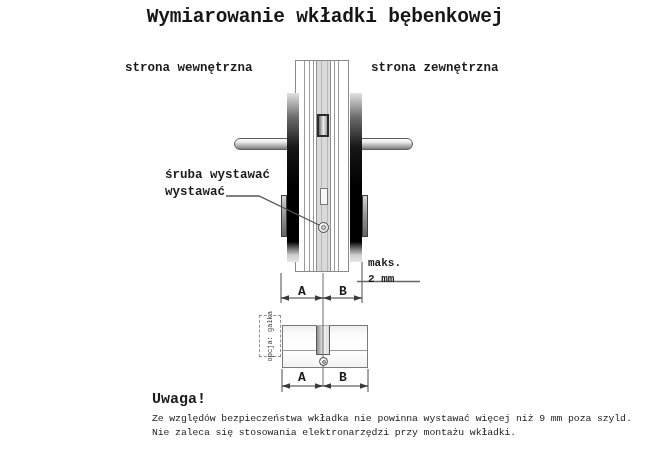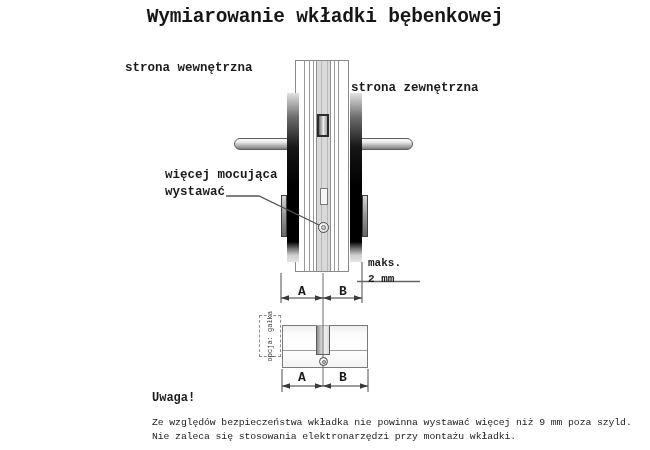--- a/index.html
+++ b/index.html
@@ -10,21 +10,21 @@
     overflow:hidden;
   }
 
   .title {
     position:absolute; top:6px; left:0; width:100%; text-align:center;
     font-size:19.5px; font-weight:bold; letter-spacing:-0.2px; color:#161616;
   }
   .side-label { position:absolute; top:61px; width:170px; 
     font-weight:bold; font-size:12.5px; z-index:6; }
   .side-label.inner { left:125px; }
-  .side-label.outer { left:351px;margin-top:20px; }
+  .side-label.outer { left:371px; }
 
   
   .door { position:absolute; left:295px; top:60px; width:54px; height:212px;
     background:#fff; border:1px solid #8a8a8a; z-index:0; }
   .door .dline { position:absolute; top:0; bottom:0; width:1px; background:#9a9a9a; }
   .door .strip { position:absolute; top:0; bottom:0; left:20px; width:15px;
     background:#d9d9d9; border-left:1px solid #8f8f8f; border-right:1px solid #8f8f8f; }
   .door .sline { position:absolute; top:0; bottom:0; width:1px; background:#b8b8b8; }
 
   
@@ -85,21 +85,21 @@
     background:linear-gradient(180deg,#ededed 0%,#fbfbfb 18%,#fff 55%,#f3f3f3 100%); }
   .cyl-mid { position:absolute; left:0; right:0; top:24px; height:1px; background:#9a9a9a; }
   .notch { position:absolute; left:316px; top:325px; width:14px; height:30px; z-index:2;
     border:1px solid #5a5a5a; border-top:1px solid #b0b0b0;
     background:linear-gradient(90deg,#8c8c8c 0%,#c4c4c4 30%,#f2f2f2 55%,#dcdcdc 100%); }
 
   .linework { position:absolute; left:0; top:0; width:650px; height:450px;
     z-index:4; pointer-events:none; }
 
   .notes { position:absolute; left:152px; top:391px; z-index:6; }
-  .notes-heading { font-weight:bold; font-size:12px; margin-bottom:11px; }
+  .notes-heading { font-weight:bold; font-size:15px; margin-bottom:4px; }
   .notes-line { font-size:9.8px; line-height:14.4px; letter-spacing:-0.1px; color:#222; }
 </style>
 </head>
 <body>
 
 <div class="canvas">
 
   <div class="title">Wymiarowanie wkładki bębenkowej</div>
 
   <div class="side-label inner">strona wewnętrzna</div>
@@ -123,21 +123,21 @@
   <div class="tab left"></div>
   <div class="tab right"></div>
 
   <div class="cam"></div>
   <div class="slot"></div>
   <div class="screw upper">
       <span class="dot"></span>
     </div>
 
   <div class="screw-label">
-    <div>więcej mocująca</div>
+    <div>śruba wystawać</div>
     <div>wystawać</div>
   </div>
 
   <div class="max-label">
     <div>maks.</div>
     <div>2 mm</div>
   </div>
 
   <div class="dim-label dim-a-upper">A</div>
   <div class="dim-label dim-b-upper">B</div>

